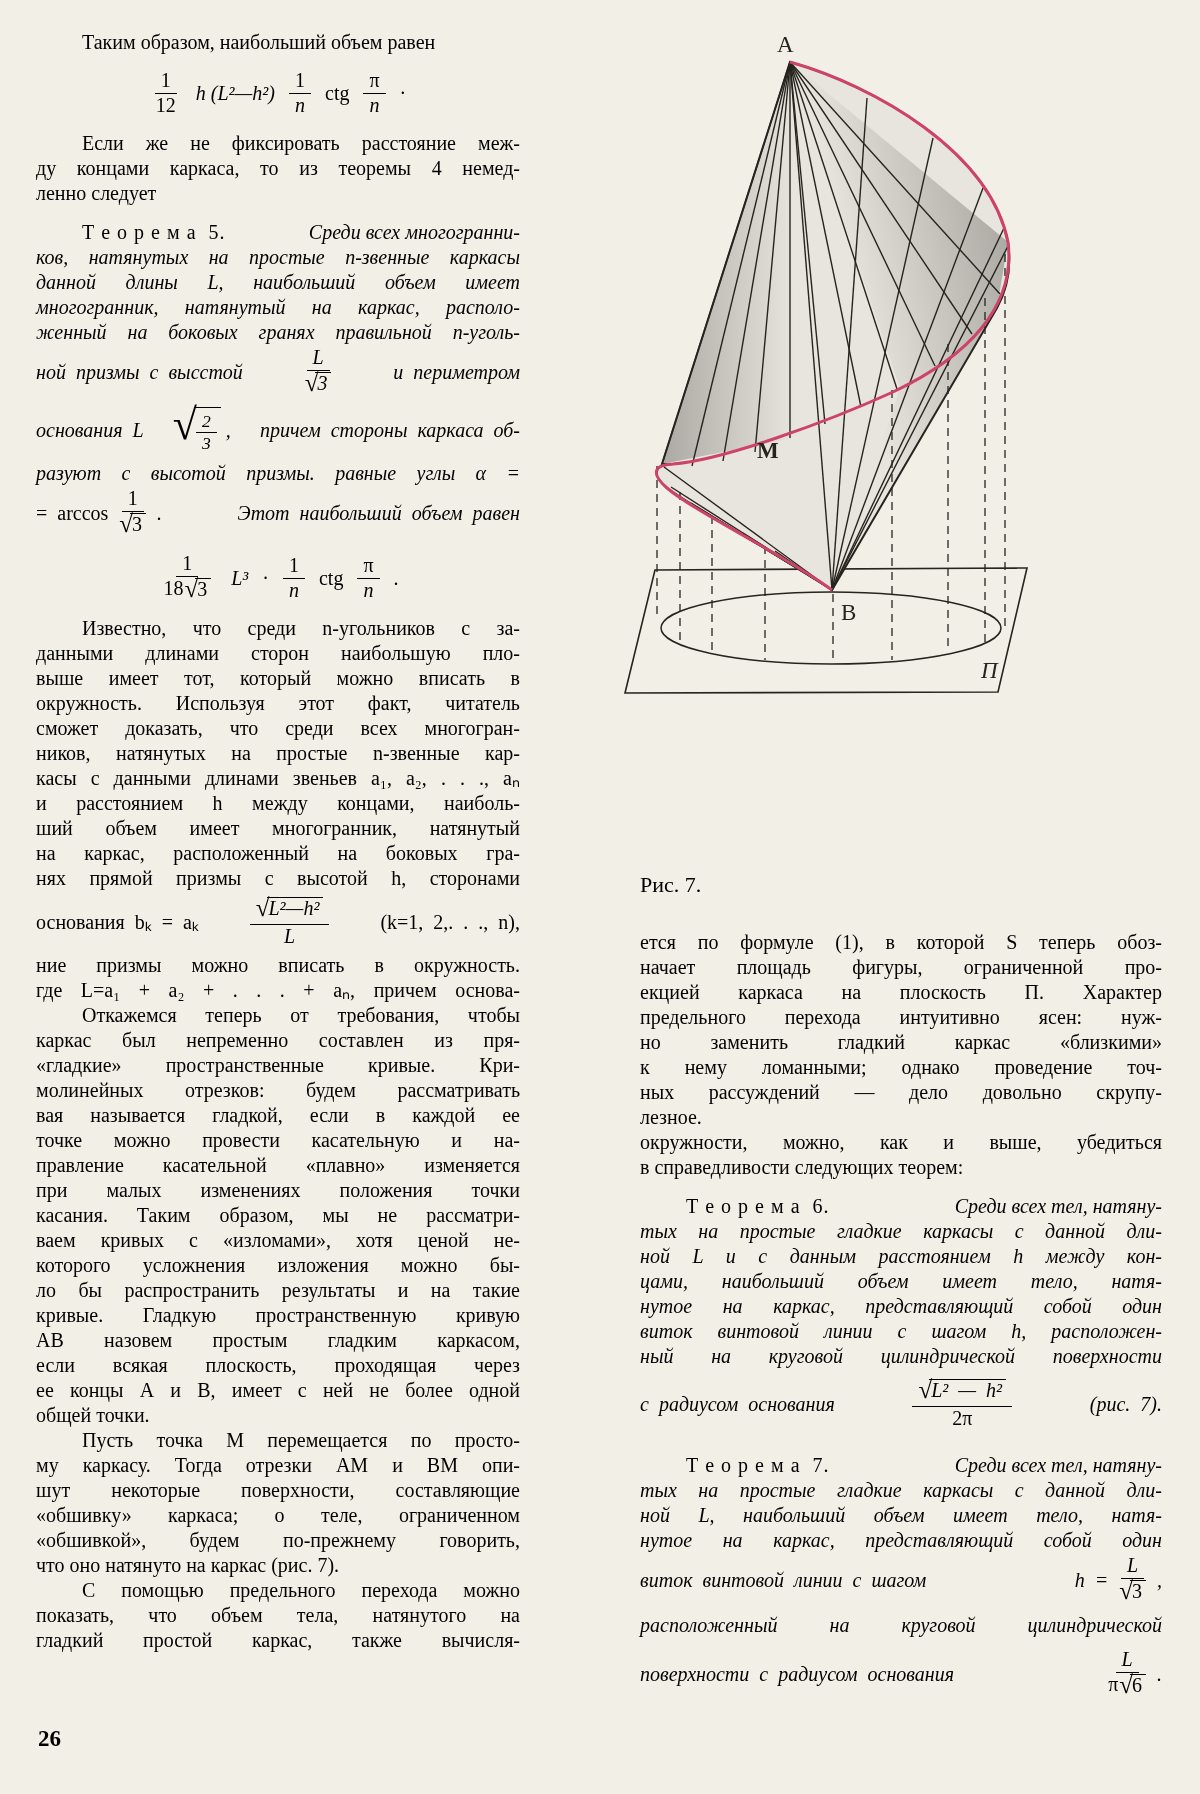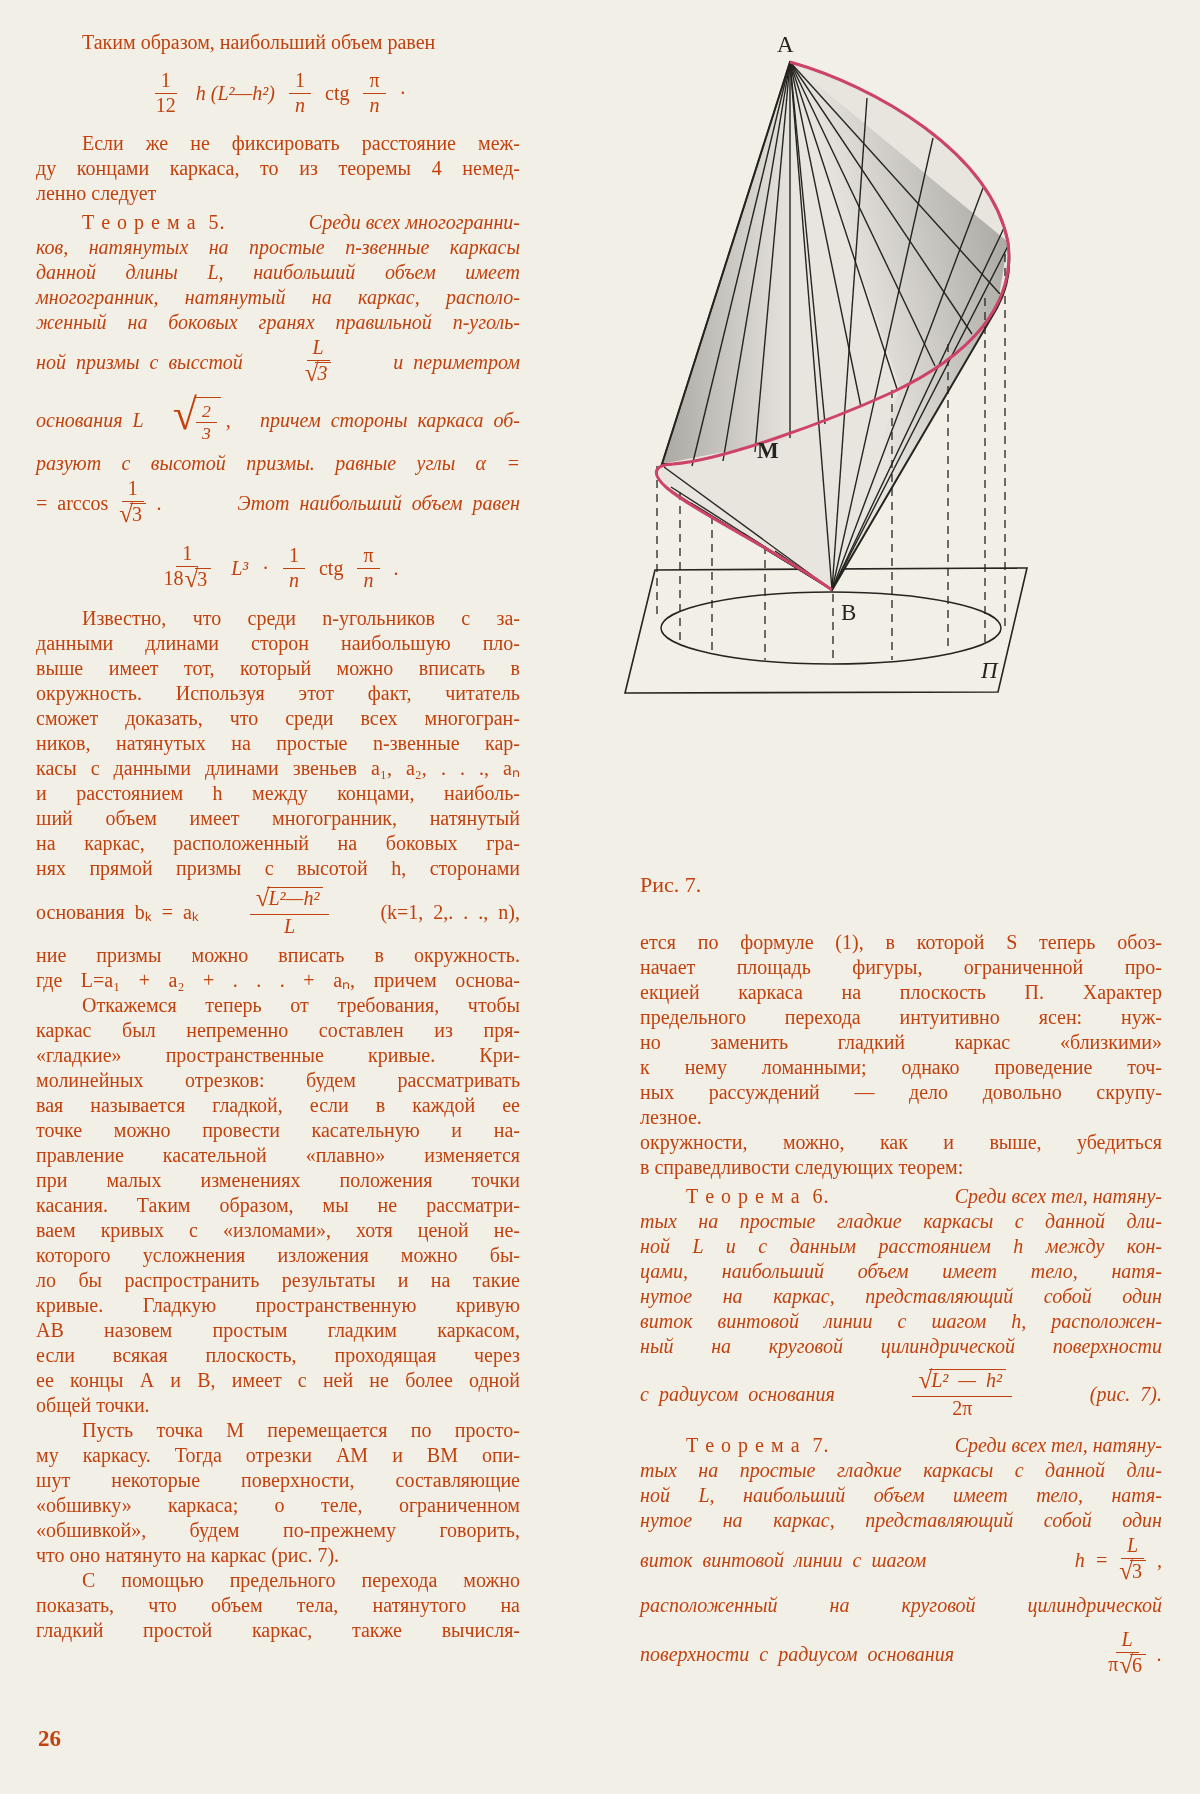--- a/index.html
+++ b/index.html
@@ -1,17 +1,17 @@
 <!DOCTYPE html>
 <html><head>
 <meta charset="utf-8">
 <style>
   html,body{margin:0;padding:0;background:#cfccc3;}
   .page{position:relative;width:1200px;height:1794px;background:#f2efe7;overflow:hidden;
-        font-family:"Liberation Serif",serif;color:#c2410c;font-size:20px;line-height:25px;}
+        font-family:"Liberation Serif",serif;color:#000000;font-size:20px;line-height:25px;}
   .col{position:absolute;}
   #colL{left:36px;top:30px;width:484px;}
   #colR{left:640px;top:930px;width:522px;}
   .jl{text-align:justify;text-align-last:justify;}
   .jl-end{text-align-last:left;text-align:left;}
   .ind{padding-left:46px;}
   .it{font-style:italic;}
   .v{font-style:italic;}
   .th-line{display:flex;justify-content:space-between;padding-left:46px;}
   .th-head{font-style:normal;letter-spacing:1px;white-space:pre;}
@@ -20,21 +20,21 @@
   .tall2{height:70px;}
   .grp{display:inline-flex;align-items:center;gap:5px;}
   .fr{display:inline-flex;flex-direction:column;align-items:center;line-height:1.08;text-align:center;}
   .fr .nu{padding:0 6px 1px;border-bottom:1.8px solid currentColor;}
   .fr .de{padding:1px 6px 0;display:inline-flex;align-items:flex-start;gap:1px;}
   .sq{display:inline-flex;align-items:flex-start;white-space:nowrap;}
   .sq .rg{font-size:1.25em;line-height:1;margin-right:-3px;transform:translateY(-2px);}
   .sq .ra{border-top:1.8px solid currentColor;padding:0 4px 0 2px;}
   .sq.big .rg{font-size:2.2em;transform:translateY(-4px);}
   .dform{display:flex;justify-content:center;align-items:center;gap:14px;height:64px;margin:6px 0;}
-  .mt1{}.mt2{margin-top:4px;}
+  .mt1{}.mt2{margin-top:14px;}
   .fig{position:absolute;left:545px;top:14px;}
   .caption{position:absolute;left:640px;top:872px;font-size:22px;}
   .pagenum{position:absolute;left:38px;top:1726px;font-size:23px;font-weight:bold;}
 </style>
 </head>
 <body>
 
 <div class="page">
 
   <div class="col" id="colL">

